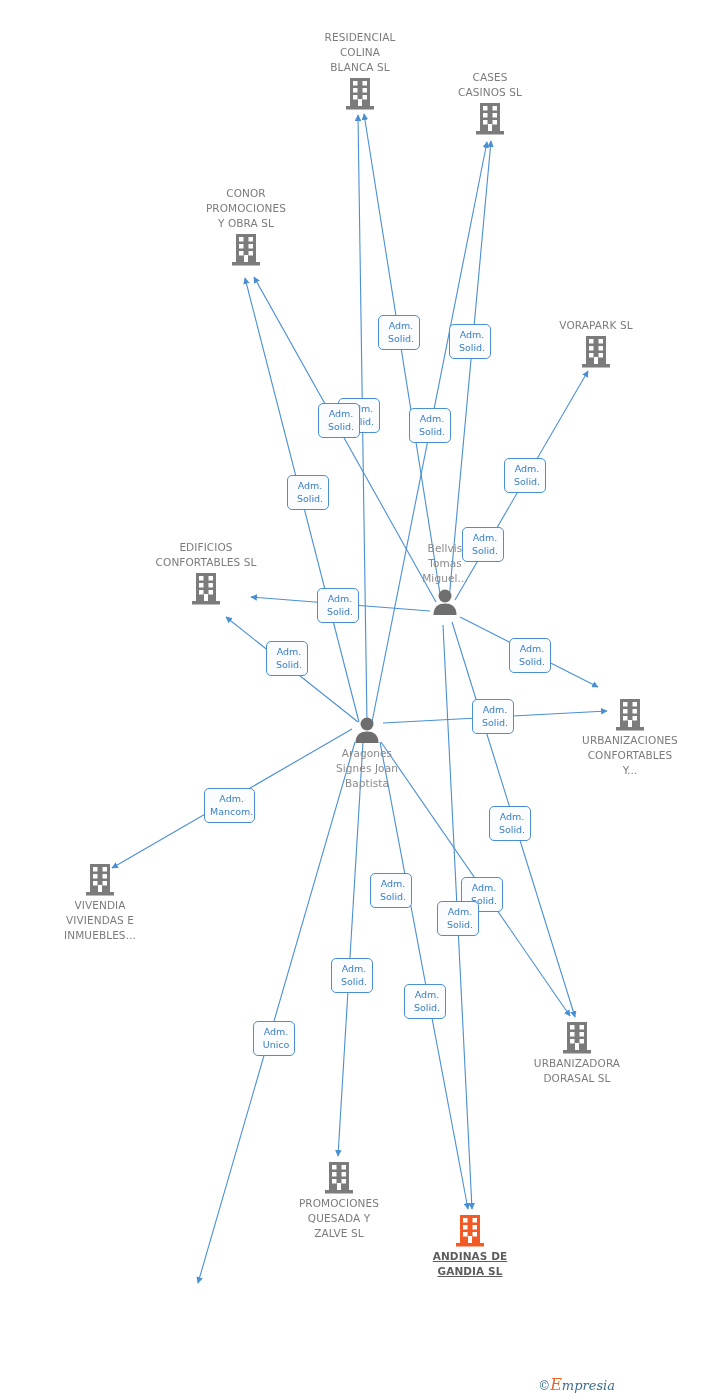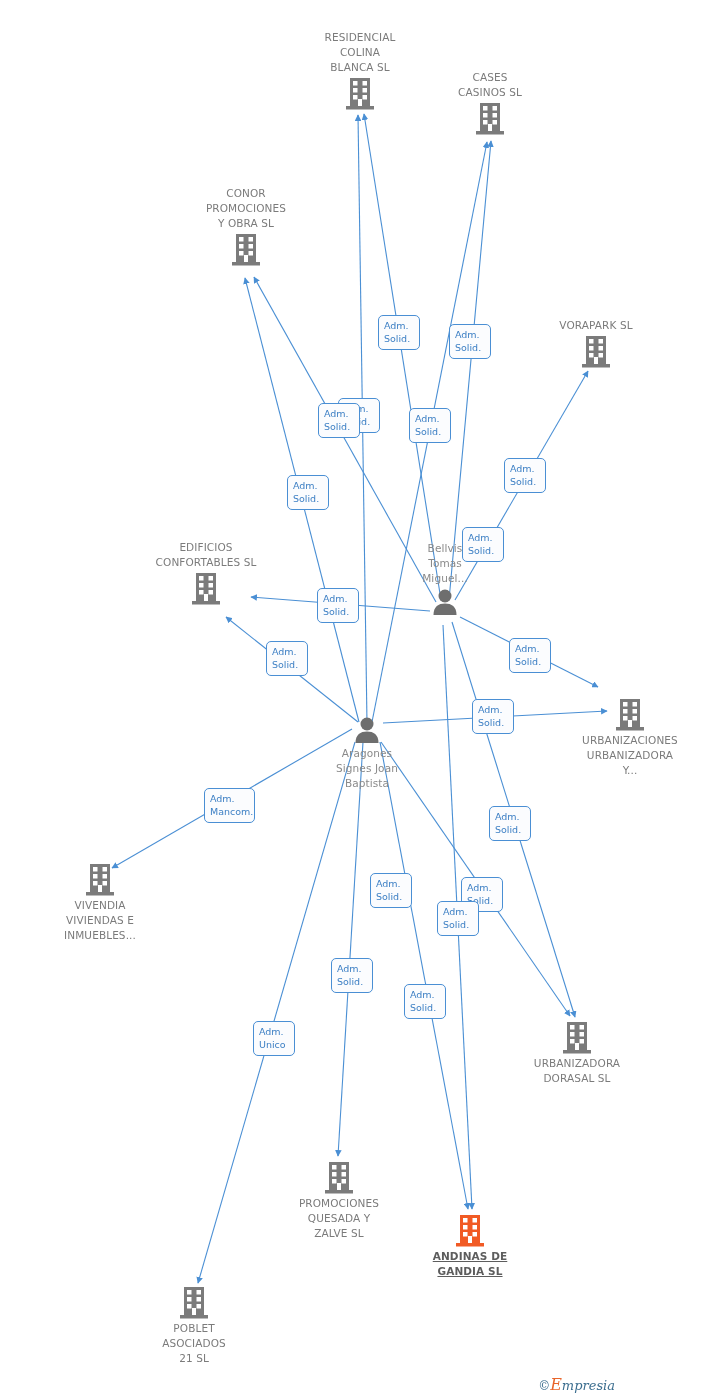--- a/index.html
+++ b/index.html
@@ -62,21 +62,21 @@
 
   .edge-label {
     position: absolute;
     box-sizing: border-box;
     border: 1px solid #4a8fd4;
     border-radius: 5px;
     background: #fbfcfe;
     color: #3c7fc4;
     font-size: 9.5px;
     line-height: 13px;
-    text-align: left;
+    text-align: center;
     padding: 3px 1px 4px 5px;
     white-space: pre-line;
     min-width: 42px;
   }
   #watermark {
     position: absolute;
     right: 8px;
     bottom: 6px;
     font-size: 13px;
     color: #3c6e8f;
@@ -268,21 +268,21 @@
             <rect x="17.5" y="4" width="4.5" height="4.5"></rect>
             <rect x="8" y="11" width="4.5" height="4.5"></rect>
             <rect x="17.5" y="11" width="4.5" height="4.5"></rect>
             <rect x="8" y="18" width="4.5" height="4.5"></rect>
             <rect x="17.5" y="18" width="4.5" height="4.5"></rect>
             <rect x="13" y="22" width="4" height="7"></rect>
           </g>
         </svg>
     </span>
     <span class="caption">URBANIZACIONES
-URBANIZADORA
+CONFORTABLES
 Y...</span>
   </div>
 
   <div class="node person cap-bottom" style="left:367px; top:716px;">
     <span class="glyph">
       <svg width="30" height="28" viewBox="0 0 30 28">
           <g fill="#6e6e6e">
             <circle cx="15" cy="8" r="6.5"></circle>
             <path d="M 3.5 27 C 3.5 18.5 8.5 15.5 15 15.5 C 21.5 15.5 26.5 18.5 26.5 27 Z"></path>
           </g>
@@ -376,42 +376,20 @@
             <rect x="8" y="18" width="4.5" height="4.5"></rect>
             <rect x="17.5" y="18" width="4.5" height="4.5"></rect>
             <rect x="13" y="22" width="4" height="7"></rect>
           </g>
         </svg>
     </span>
     <span class="caption">ANDINAS DE
 GANDIA SL</span>
   </div>
 
-  <div class="node company cap-bottom" style="left:194px; top:1286px;">
-    <span class="glyph">
-      <svg width="30" height="33" viewBox="0 0 30 33">
-          <g fill="#7b7b7b">
-            <rect x="5" y="1" width="20" height="28"></rect>
-            <rect x="1" y="29" width="28" height="3.5"></rect>
-          </g>
-          <g fill="#ffffff">
-            <rect x="8" y="4" width="4.5" height="4.5"></rect>
-            <rect x="17.5" y="4" width="4.5" height="4.5"></rect>
-            <rect x="8" y="11" width="4.5" height="4.5"></rect>
-            <rect x="17.5" y="11" width="4.5" height="4.5"></rect>
-            <rect x="8" y="18" width="4.5" height="4.5"></rect>
-            <rect x="17.5" y="18" width="4.5" height="4.5"></rect>
-            <rect x="13" y="22" width="4" height="7"></rect>
-          </g>
-        </svg>
-    </span>
-    <span class="caption">POBLET
-ASOCIADOS
-21 SL</span>
-  </div>
 
   <div class="edge-label" style="left:378px; top:315px;">Adm.
 Solid.</div>
   <div class="edge-label" style="left:449px; top:324px;">Adm.
 Solid.</div>
   <div class="edge-label" style="left:338px; top:398px;">Adm.
 Solid.</div>
   <div class="edge-label" style="left:318px; top:403px;">Adm.
 Solid.</div>
   <div class="edge-label" style="left:409px; top:408px;">Adm.

